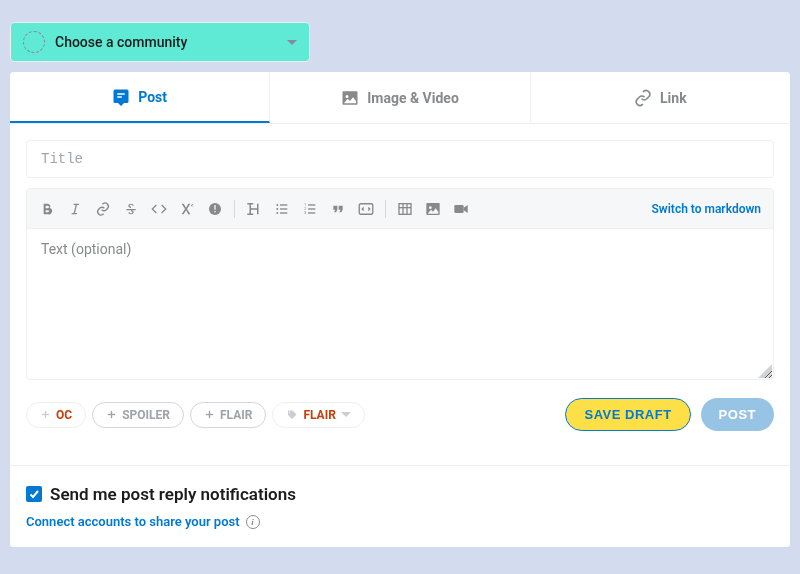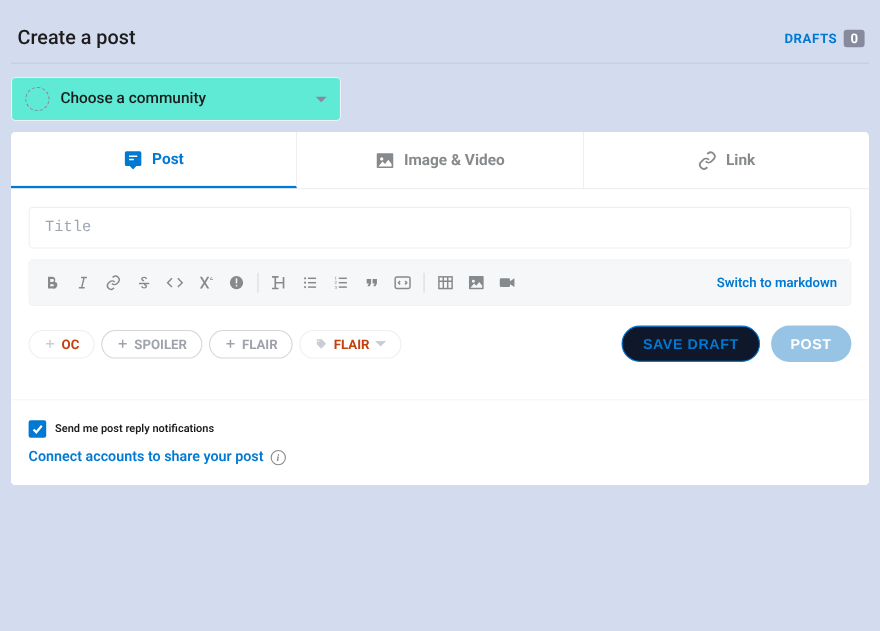--- a/index.html
+++ b/index.html
@@ -227,21 +227,21 @@
     .btn {
       border-radius: 18px;
       padding: 8px 18px;
       font-size: 13px;
       font-weight: 700;
       letter-spacing: 0.5px;
       cursor: pointer;
       border: none;
     }
     .btn-outline {
-      background: #0f172a;
+      background: #fde047;
       color: #0079d3;
       border: 1px solid #0079d3;
     }
     .btn-primary {
       background: #97c4e5;
       color: #fff;
     }
     .panel-footer {
       background: #fff;
       margin-top: 18px;
@@ -260,21 +260,21 @@
       height: 16px;
       background: #0079d3;
       border-radius: 2px;
       display: flex;
       align-items: center;
       justify-content: center;
       color: #fff;
       font-size: 12px;
     }
     .checkbox-label {
-      font-size: 10px;
+      font-size: 17px;
       font-weight: 600;
       color: #1c1c1c;
     }
     .connect-link {
       color: #0079d3;
       font-size: 13px;
       font-weight: 600;
       display: flex;
       align-items: flex-end;
       gap: 6px;
@@ -290,27 +290,20 @@
       font-size: 9px;
       color: #878a8c;
       font-style: italic;
       font-family: Georgia, serif;
     }
   </style>
 </head>
 <body>
 
 <div class="container">
-  <div class="header">
-    <div class="header-title">Create a post</div>
-    <div class="drafts">
-      <span class="drafts-label">DRAFTS</span>
-      <span class="drafts-count">0</span>
-    </div>
-  </div>
 
   <div class="community-picker">
     <div class="community-left">
       <span class="dotted-circle"></span>
       <span class="community-text">Choose a community</span>
     </div>
     <span class="chevron-down"></span>
   </div>
 
   <div class="panel">
@@ -444,20 +437,24 @@
               </span>
             <span class="tool-btn">
                 <svg width="16" height="16" viewBox="0 0 24 24" fill="#878a8c">
                   <rect x="2" y="6" width="14" height="12" rx="2"></rect>
                   <path d="M16 10l6-4v12l-6-4z"></path>
                 </svg>
               </span>
           </div>
           <span class="toolbar-spacer"></span>
           <span class="markdown-switch">Switch to markdown</span>
+        </div>
+        <div class="editor-body">
+          <span>Text (optional)</span>
+          <span class="resize-handle"></span>
         </div>
       </div>
 
       <div class="tag-row">
         <div class="tag-pills">
           <span class="pill dim">
             <svg width="11" height="11" viewBox="0 0 24 24" fill="none" stroke="#cacdd2" stroke-width="3">
                 <line x1="12" y1="4" x2="12" y2="20"></line>
                 <line x1="4" y1="12" x2="20" y2="12"></line>
               </svg>

